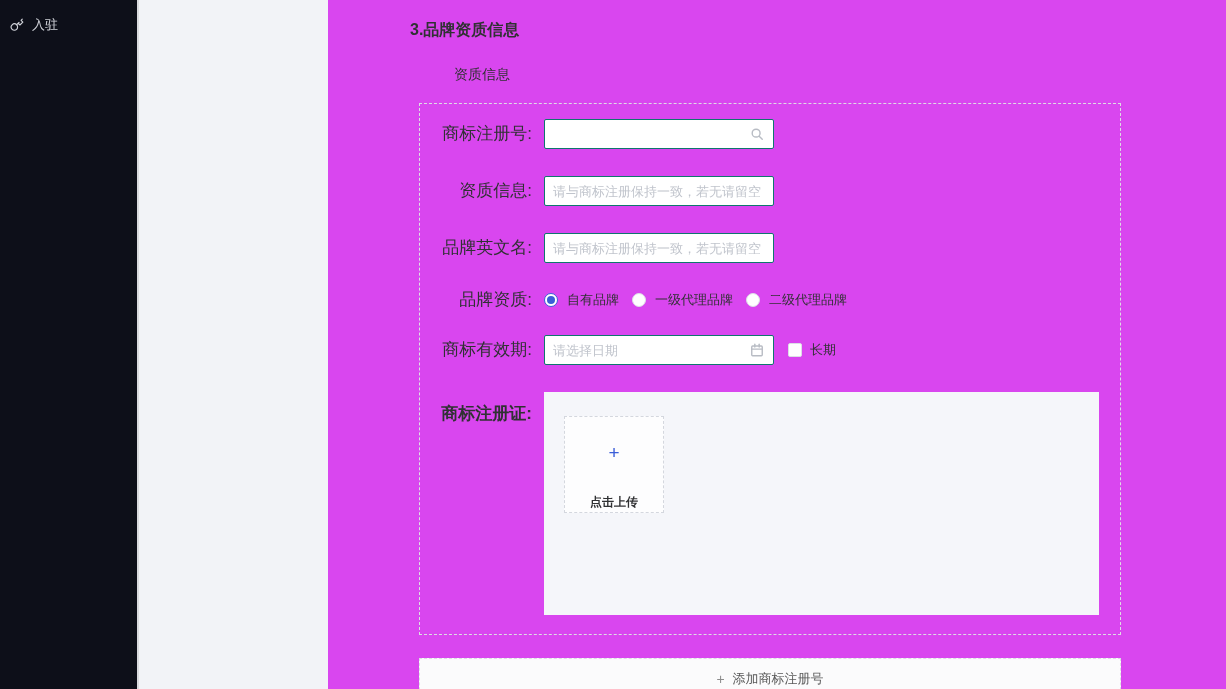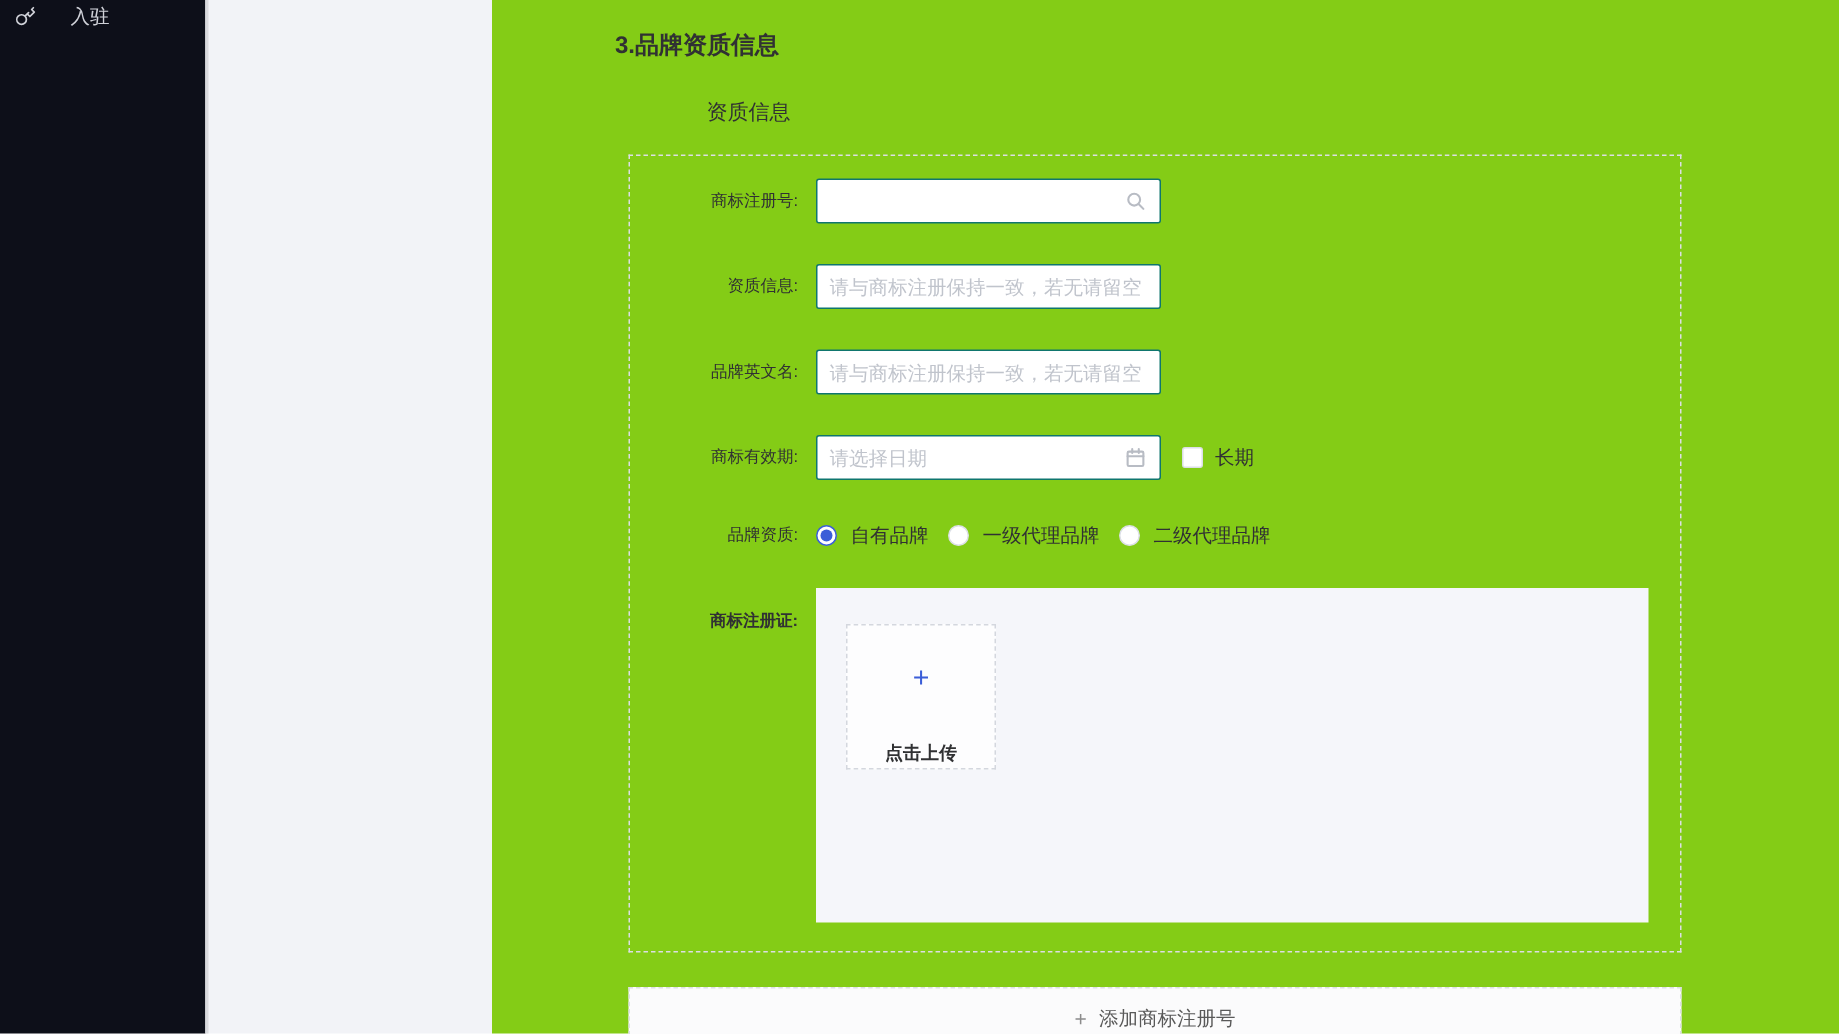--- a/index.html
+++ b/index.html
@@ -1,32 +1,32 @@
 <!DOCTYPE html>
 <html><head>
 <meta charset="utf-8">
 <style>
   * { margin:0; padding:0; box-sizing:border-box; }
   html,body { width:1226px; height:689px; overflow:hidden; background:#fff;
     font-family:"Liberation Sans","DejaVu Sans",sans-serif; }
   .sidebar { position:absolute; left:0; top:0; width:137px; height:689px; background:#0d0f19; }
-  .sidebar-item { display:flex; align-items:center; gap:23px; padding:2px 10px;
+  .sidebar-item { display:flex; align-items:center; gap:8px; padding:16px 10px;
     color:#cfd1d8; font-size:13px; cursor:pointer; }
   .sidebar-item svg { width:14px; height:14px; stroke:#cfd1d8; fill:none;
     stroke-width:2; stroke-linecap:round; stroke-linejoin:round; }
   .subpanel { position:absolute; left:137px; top:0; width:191px; height:689px;
     background:#f2f3f7; border-left:2px solid #d9dade; }
-  .content { position:absolute; left:328px; top:0; width:898px; height:689px; background:#84cc16; }
+  .content { position:absolute; left:328px; top:0; width:898px; height:689px; background:#d946ef; }
   .page-title { position:absolute; left:82px; top:20px; font-size:16px; font-weight:bold; color:#303133; }
-  .section-title { position:absolute; left:143px; top:66px; font-size:14px; color:#303133; }
+  .section-title { position:absolute; left:126px; top:66px; font-size:14px; color:#303133; }
   .form-box { position:absolute; left:91px; top:103px; width:702px; height:532px;
     border:1px dashed #dcdee3; padding-top:15px; }
   .form-row { display:flex; margin-bottom:27px; }
   .form-label { flex:none; width:124px; text-align:right; padding-right:12px;
-    font-size:11px; color:#303133; line-height:30px; }
+    font-size:17px; color:#303133; line-height:30px; }
   .input-wrap { position:relative; width:230px; height:30px; border:1px solid #0f766e;
     border-radius:2px; background:#fff; display:flex; align-items:center; }
   .input-wrap input { border:none; outline:none; flex:1; min-width:0; padding:0 8px;
     font-size:13px; color:#303133; background:transparent;
     font-family:"Liberation Sans","DejaVu Sans",sans-serif; }
   .input-wrap input::placeholder { color:#c0c4cc; }
   .input-icon { flex:none; width:14px; height:14px; margin-right:9px; stroke:#b8bcc4;
     fill:none; stroke-width:1.6; stroke-linecap:round; }
   .checkbox-wrap { display:flex; align-items:center; margin-left:14px; cursor:pointer; }
   .checkbox { width:14px; height:14px; border:1px solid #dcdfe6; border-radius:2px; background:#fff; }
@@ -94,52 +94,52 @@
       </div>
     </div>
 
     <div class="form-row">
       <div class="form-label">品牌英文名:</div>
       <div class="input-wrap">
         <input type="text" placeholder="请与商标注册保持一致，若无请留空" style="">
       </div>
     </div>
 
-    <div class="form-row">
-      <div class="form-label">商标有效期:</div>
-      <div class="input-wrap">
-        <input type="text" placeholder="请选择日期" style="">
-        <svg class="input-icon" viewBox="0 0 16 16">
-          <rect x="2" y="3.5" width="12" height="11" rx="1"></rect>
-          <line x1="2" y1="7" x2="14" y2="7"></line>
-          <line x1="5.5" y1="1.5" x2="5.5" y2="4.5"></line>
-          <line x1="10.5" y1="1.5" x2="10.5" y2="4.5"></line>
-        </svg>
-      </div>
-      <div class="checkbox-wrap">
-        <span class="checkbox"></span>
-        <span class="checkbox-label">长期</span>
-      </div>
-    </div>
-
     <div class="form-row row-radios">
       <div class="form-label">品牌资质:</div>
       <div class="radio-group">
         <div class="radio-item selected">
           <span class="radio-outer"></span>
           <span class="radio-label">自有品牌</span>
         </div>
         <div class="radio-item">
           <span class="radio-outer"></span>
           <span class="radio-label">一级代理品牌</span>
         </div>
         <div class="radio-item">
           <span class="radio-outer"></span>
           <span class="radio-label">二级代理品牌</span>
         </div>
+      </div>
+    </div>
+
+    <div class="form-row">
+      <div class="form-label">商标有效期:</div>
+      <div class="input-wrap">
+        <input type="text" placeholder="请选择日期" style="">
+        <svg class="input-icon" viewBox="0 0 16 16">
+          <rect x="2" y="3.5" width="12" height="11" rx="1"></rect>
+          <line x1="2" y1="7" x2="14" y2="7"></line>
+          <line x1="5.5" y1="1.5" x2="5.5" y2="4.5"></line>
+          <line x1="10.5" y1="1.5" x2="10.5" y2="4.5"></line>
+        </svg>
+      </div>
+      <div class="checkbox-wrap">
+        <span class="checkbox"></span>
+        <span class="checkbox-label">长期</span>
       </div>
     </div>
 
     <div class="form-row row-upload">
       <div class="form-label">商标注册证:</div>
       <div class="upload-panel">
         <div class="upload-box">
           <span class="upload-plus">+</span>
           <span class="upload-text">点击上传</span>
         </div>

